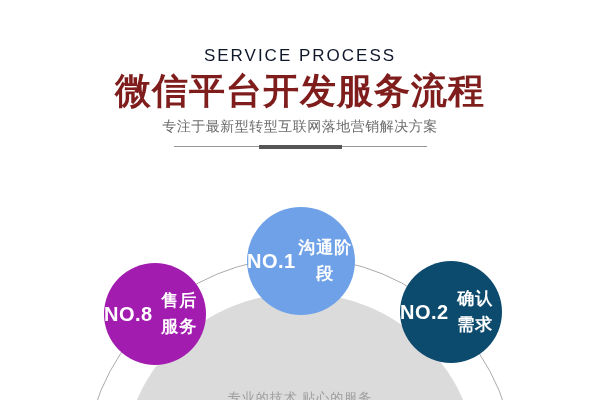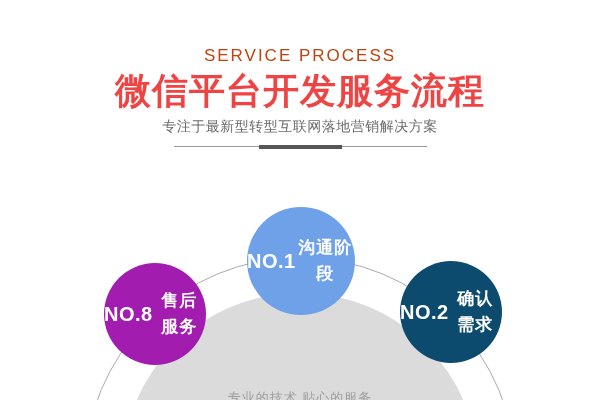--- a/index.html
+++ b/index.html
@@ -3,25 +3,25 @@
 <meta charset="utf-8">
 <style>
   html,body{margin:0;padding:0;background:#fff;}
   .stage{
     position:relative;width:600px;height:400px;overflow:hidden;background:#ffffff;
     font-family:"Liberation Sans","DejaVu Sans",sans-serif;
   }
   
   .eyebrow{
     position:absolute;top:46px;left:0;width:600px;text-align:center;
-    font-size:17px;letter-spacing:2px;color:#c2410c;font-weight:400;
+    font-size:17px;letter-spacing:2px;color:#0f172a;font-weight:400;
   }
   .title{
     position:absolute;top:71px;left:0;width:600px;text-align:center;
-    font-size:36px;line-height:40px;font-weight:bold;color:#ef4444;letter-spacing:1px;
+    font-size:36px;line-height:40px;font-weight:bold;color:#7f1d1d;letter-spacing:1px;
   }
   .subtitle{
     position:absolute;top:118px;left:0;width:600px;text-align:center;
     font-size:14px;color:#6b6b6b;letter-spacing:0.5px;
   }
   .divider{
     position:absolute;top:146px;left:174px;width:253px;height:1px;background:#979797;
   }
   .divider-thick{
     position:absolute;top:-1.5px;left:85px;width:83px;height:4px;background:#565656;

